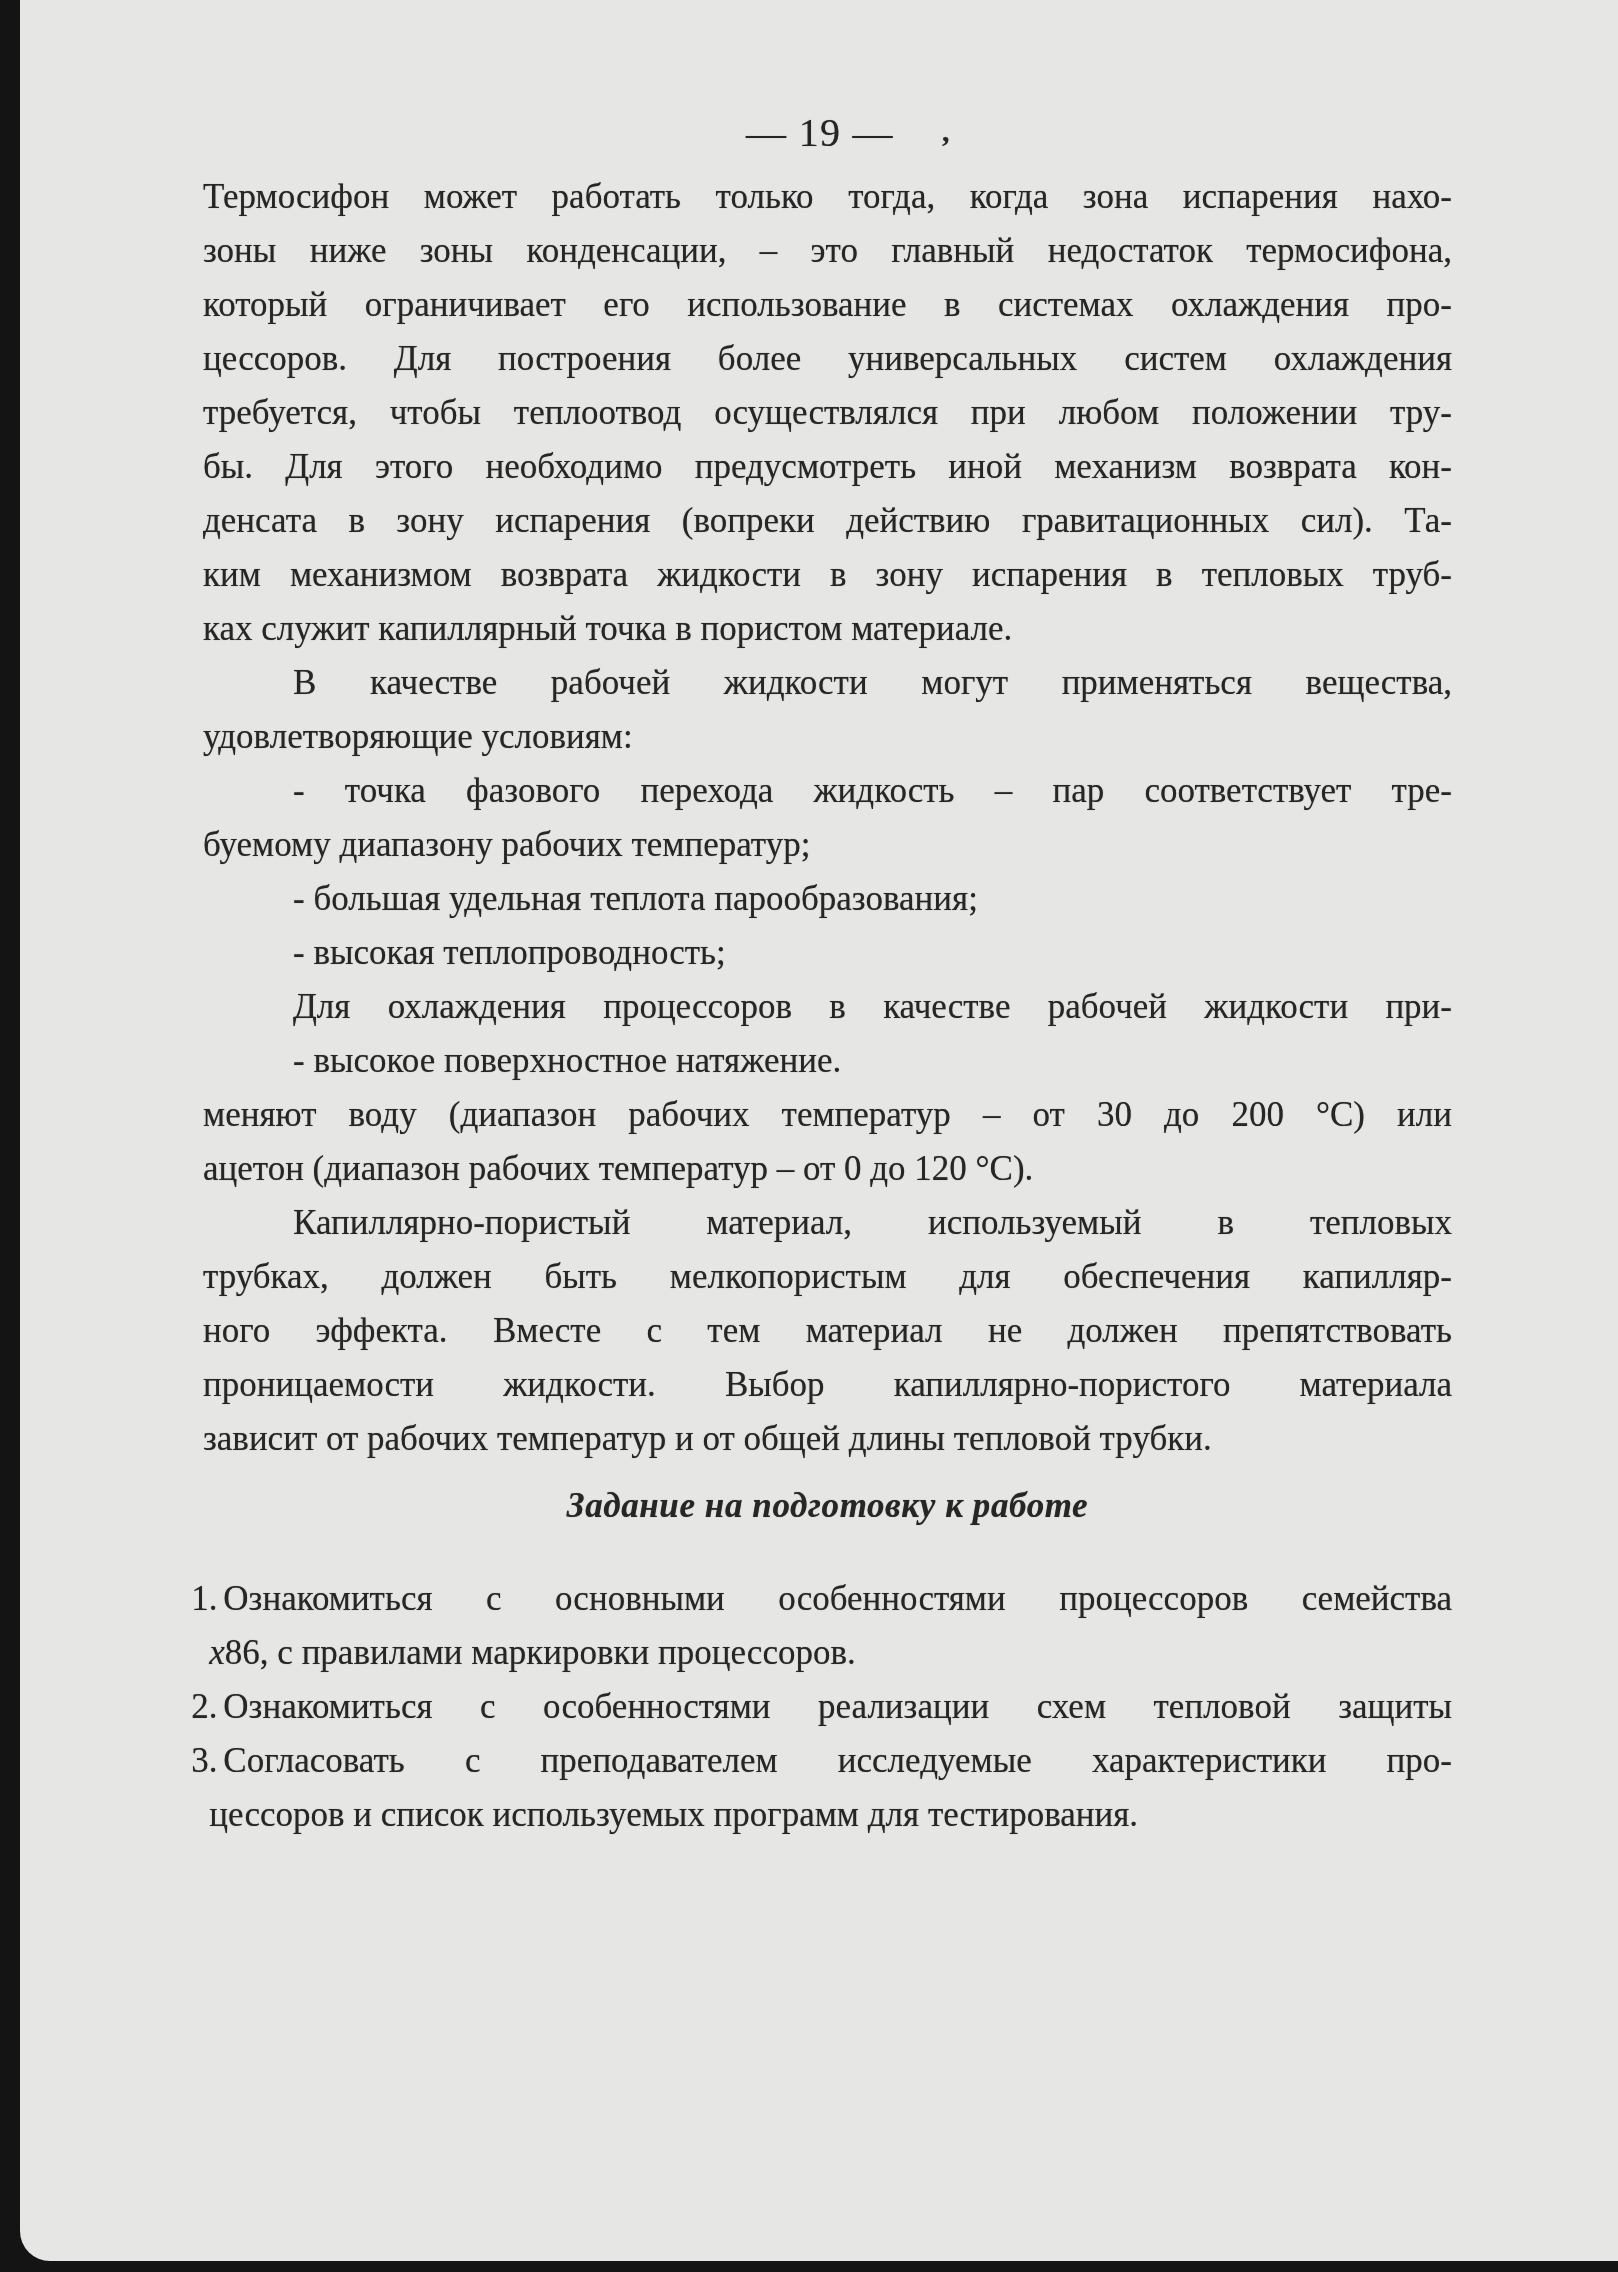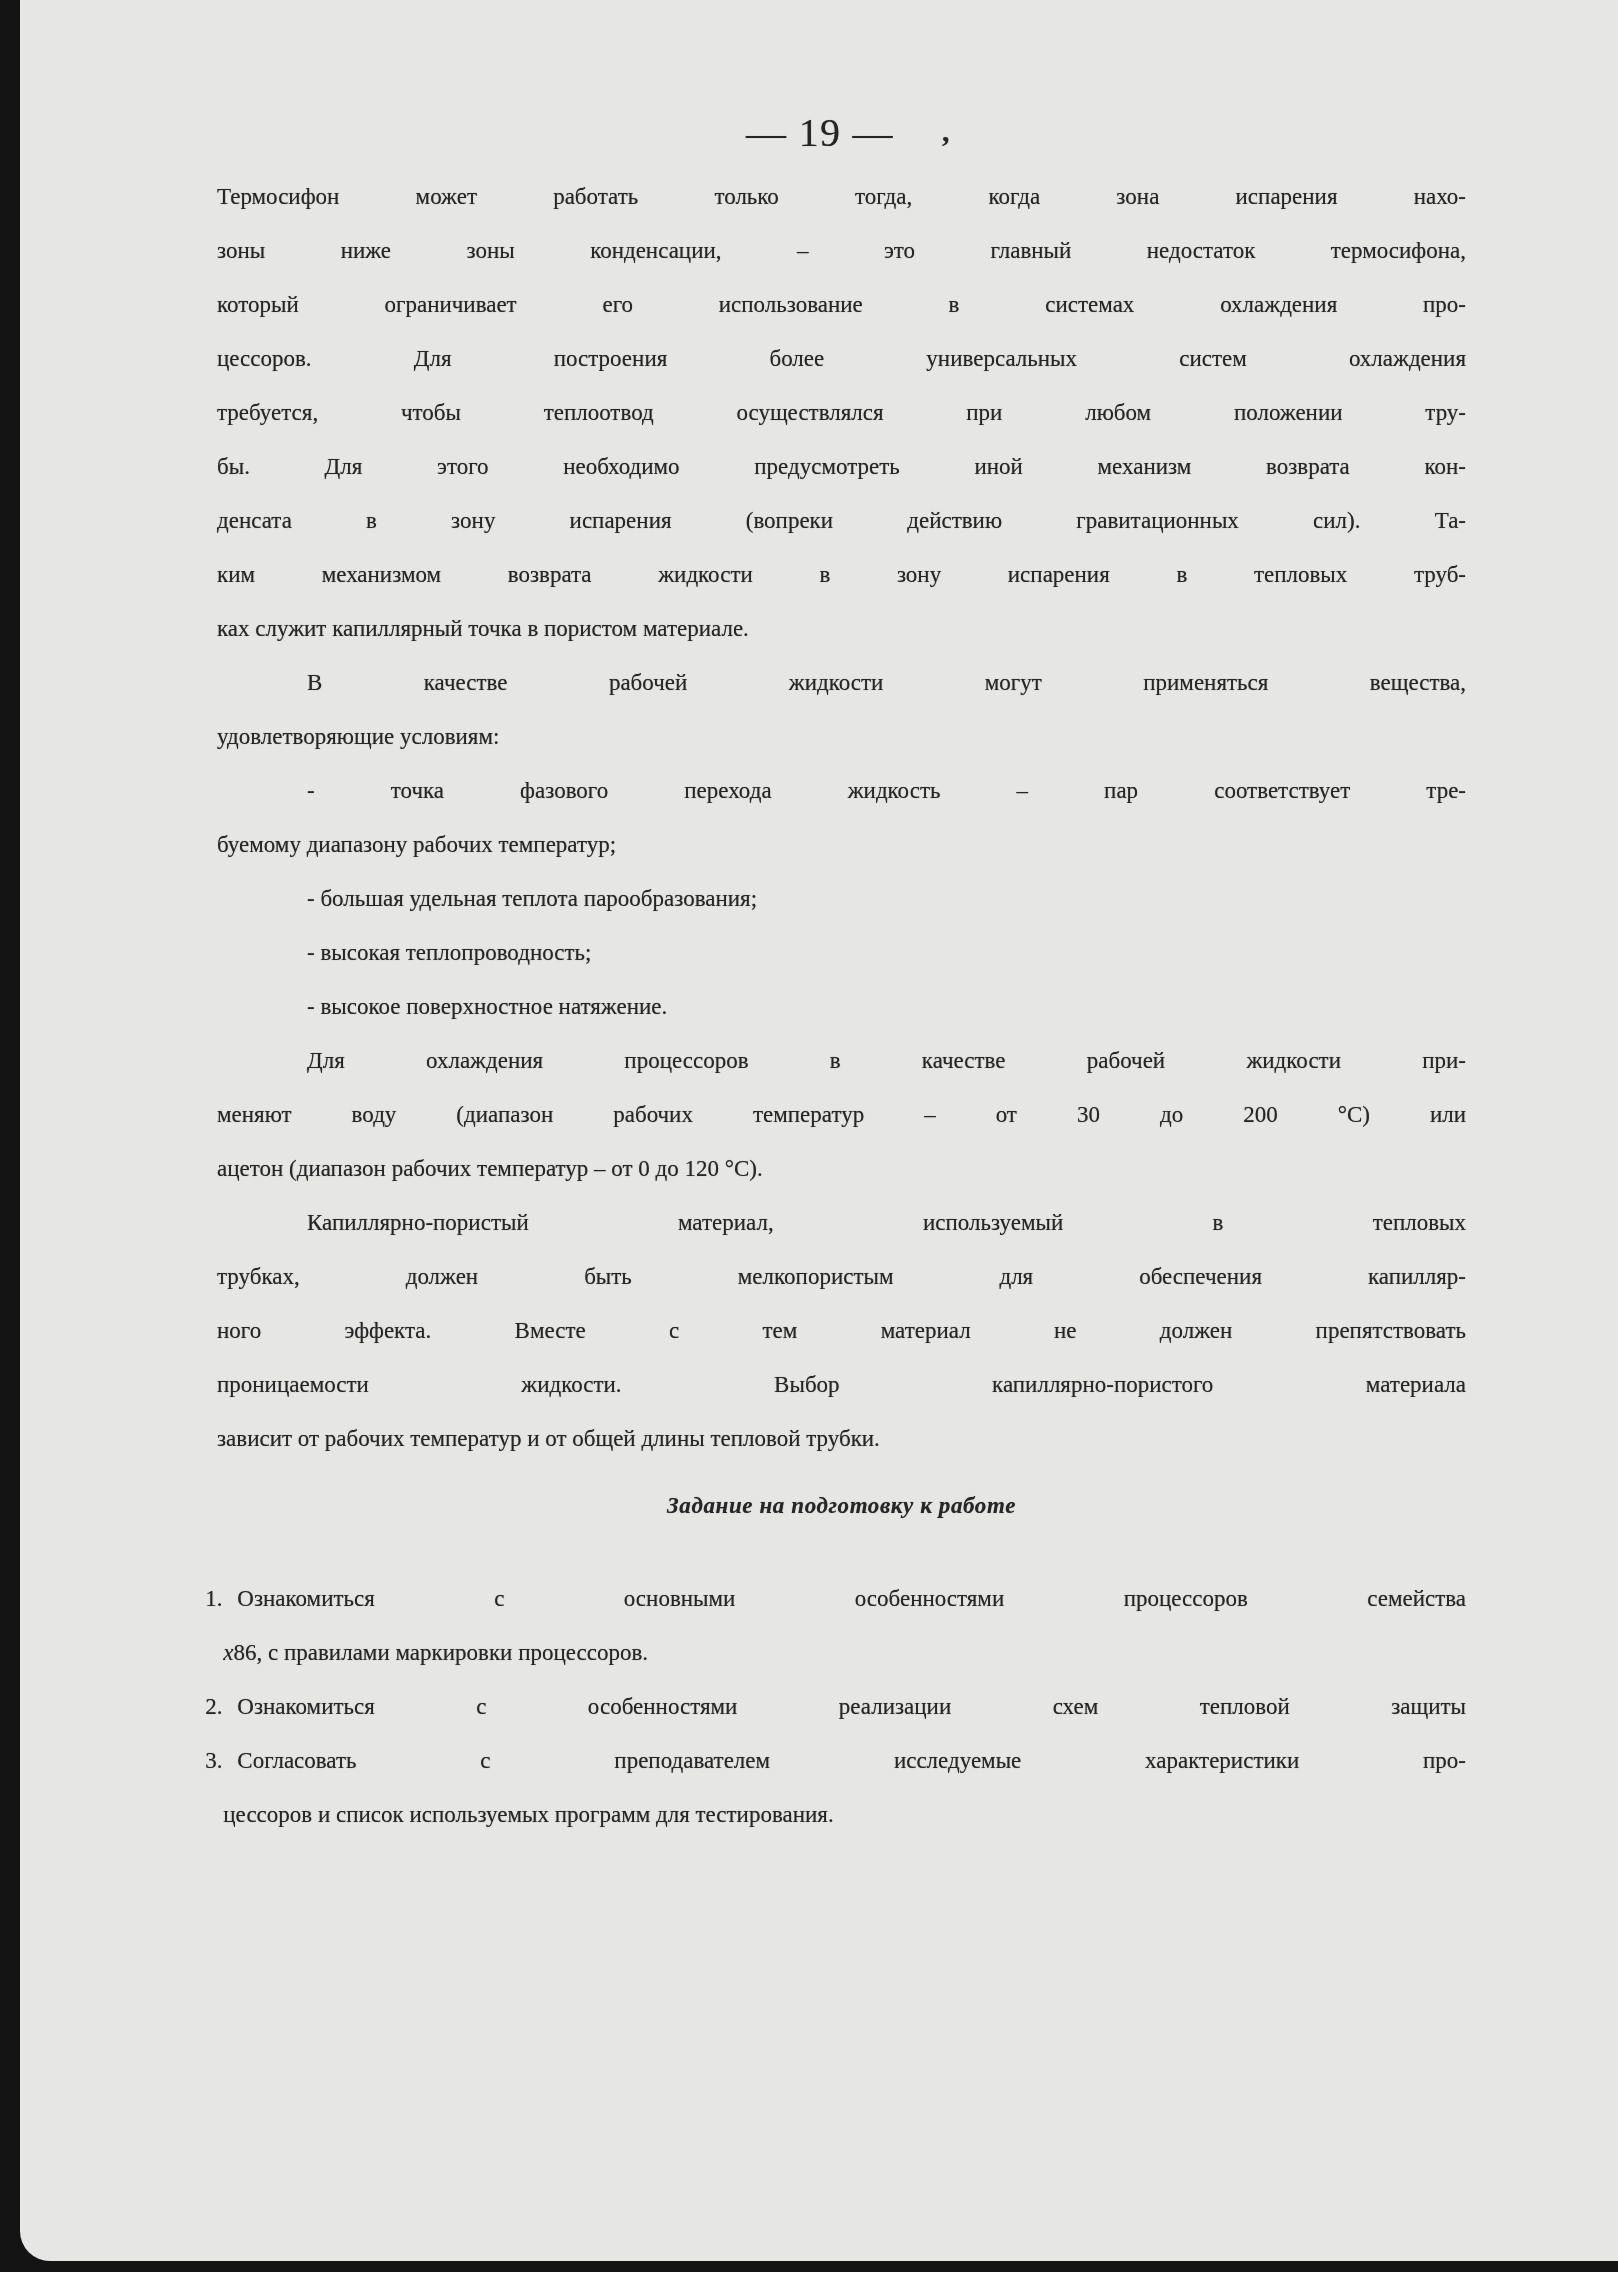--- a/index.html
+++ b/index.html
@@ -31,22 +31,22 @@
   }
   .ink{color:#262626;text-shadow:0 0 0.9px rgba(40,40,40,.55);}
   .page-number{
     position:absolute;top:109px;left:217px;width:1206px;
     font-size:40px;letter-spacing:1.3px;text-align:center;
   }
   .stray-mark{
     position:absolute;left:942px;top:114px;font-size:30px;font-weight:bold;
   }
   .content{
-    position:absolute;left:217px;top:170px;width:1249px;
-    font-size:23px;
+    position:absolute;left:203px;top:170px;width:1249px;
+    font-size:35px;
   }
   .ln{
     height:54px;line-height:54px;white-space:nowrap;
     text-align:justify;text-align-last:justify;
   }
   .ln.last{text-align-last:left;}
   .ln.ind{text-indent:90px;}
   .heading{
     height:54px;line-height:54px;margin-top:13px;
     text-align:center;font-weight:bold;font-style:italic;
@@ -79,23 +79,23 @@
     <div class="ln">ким механизмом возврата жидкости в зону испарения в тепловых труб-</div>
     <div class="ln last">ках служит капиллярный точка в пористом материале.</div>
 
     <div class="ln ind">В качестве рабочей жидкости могут применяться вещества,</div>
     <div class="ln last">удовлетворяющие условиям:</div>
 
     <div class="ln ind">- точка фазового перехода жидкость – пар соответствует тре-</div>
     <div class="ln last">буемому диапазону рабочих температур;</div>
     <div class="ln ind last">- большая удельная теплота парообразования;</div>
     <div class="ln ind last">- высокая теплопроводность;</div>
+    <div class="ln ind">Для охлаждения процессоров в качестве рабочей жидкости при-</div>
+
     <div class="ln ind last">- высокое поверхностное натяжение.</div>
-
-    <div class="ln ind">Для охлаждения процессоров в качестве рабочей жидкости при-</div>
     <div class="ln">меняют воду (диапазон рабочих температур – от 30 до 200 °С) или</div>
     <div class="ln last">ацетон (диапазон рабочих температур – от 0 до 120 °С).</div>
 
     <div class="ln ind">Капиллярно-пористый материал, используемый в тепловых</div>
     <div class="ln">трубках, должен быть мелкопористым для обеспечения капилляр-</div>
     <div class="ln">ного эффекта. Вместе с тем материал не должен препятствовать</div>
     <div class="ln">проницаемости жидкости. Выбор капиллярно-пористого материала</div>
     <div class="ln last">зависит от рабочих температур и от общей длины тепловой трубки.</div>
 
     <div class="heading">Задание на подготовку к работе</div>

